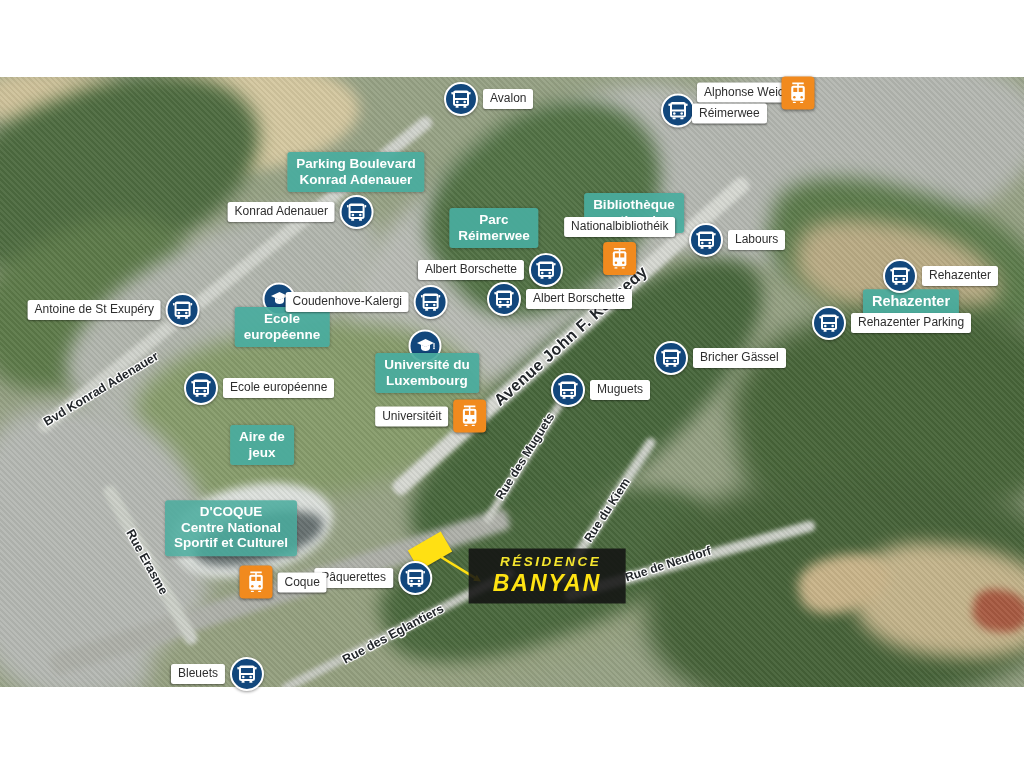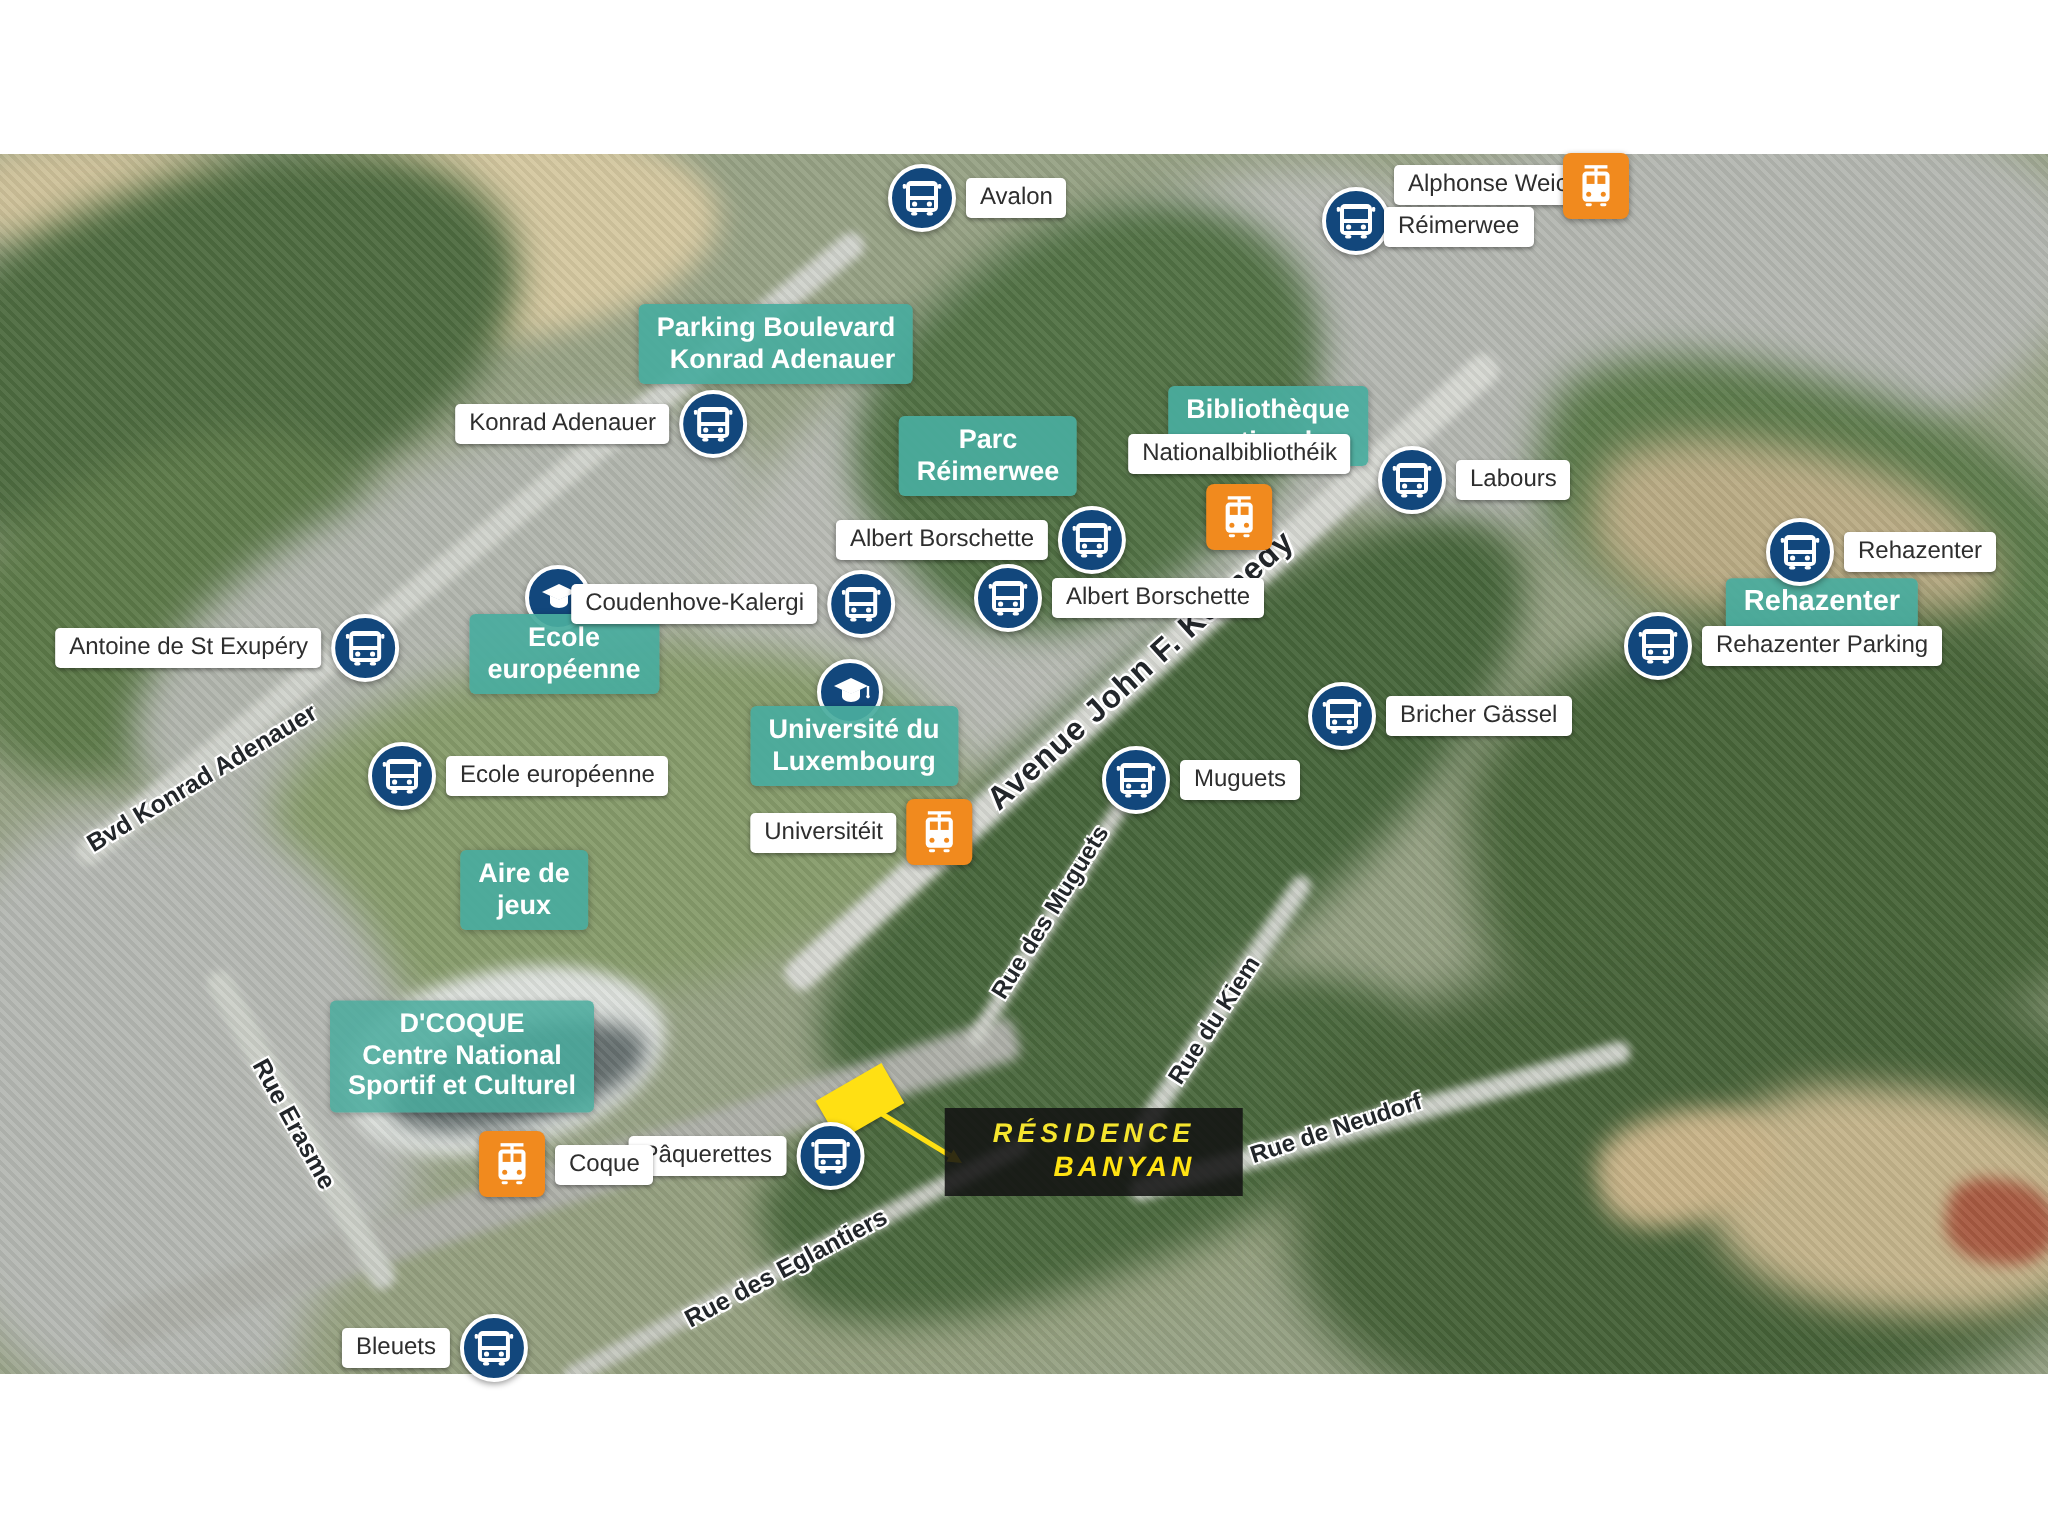--- a/index.html
+++ b/index.html
@@ -67,21 +67,21 @@
        white-space:nowrap;z-index:5;box-shadow:0 1px 3px rgba(0,0,0,.25);}
   .poi span{display:block;}
   .stack{display:flex;flex-direction:column;align-items:flex-start;gap:1px;transform:translateY(-7px);margin-left:-3px;}
   .stack .pill:nth-child(2){margin-left:-5px;}
   .parcel{position:absolute;width:38px;height:23px;background:#FFE013;transform:translate(-50%,-50%) rotate(-30deg);
           z-index:5;box-shadow:0 1px 2px rgba(0,0,0,.35);}
   .arrow{position:absolute;z-index:5;}
   .residence{position:absolute;transform:translate(-50%,-50%);background:rgba(18,18,18,.87);text-align:right;
              padding:5px 24px 7px;z-index:7;white-space:nowrap;font-style:italic;}
   .residence .l1{display:block;color:#F5E52E;font-weight:bold;font-size:13.5px;letter-spacing:2.5px;}
-  .residence .l2{display:block;color:#FFE312;font-weight:bold;font-size:14px;letter-spacing:2px;margin-top:1px;}
+  .residence .l2{display:block;color:#FFE312;font-weight:bold;font-size:23px;letter-spacing:2px;margin-top:1px;}
 </style>
 </head>
 <body>
 
 <div class="stage">
 
   <div class="map">
     <div class="blob b1"></div>
       <div class="blob b2"></div>
       <div class="blob b3"></div>
@@ -139,21 +139,21 @@
   </div>
   <div class="capicon" style="left:425px;top:346px;">
     <svg viewBox="0 0 24 24">
         <path fill="#fff" d="M12 4.5 20.5 8.5 12 12.5 3.5 8.5Z"></path>
         <path fill="#fff" d="M7.5 10.2v3.6c0 1.5 2 2.7 4.5 2.7s4.5-1.2 4.5-2.7v-3.6l-4.5 2.1z"></path>
         <line x1="20.5" y1="8.5" x2="20.5" y2="13" stroke="#fff" stroke-width="1.2"></line>
         <circle cx="20.5" cy="13.8" r="0.9" fill="#fff"></circle>
       </svg>
   </div>
 
-  <div class="poi" style="left:388px;top:172px;text-align:right;">
+  <div class="poi" style="left:356px;top:172px;">
     <span>Parking Boulevard</span>
     <span>Konrad Adenauer</span>
   </div>
   <div class="poi" style="left:494px;top:228px;">
     <span>Parc</span>
     <span>Réimerwee</span>
   </div>
   <div class="poi" style="left:634px;top:213px;">
     <span>Bibliothèque</span>
     <span>nationale</span>
@@ -311,21 +311,21 @@
           <circle cx="15.7" cy="15" r="1.3" fill="#fff"></circle>
           <rect x="2.4" y="5" width="1.6" height="2.4" rx="0.6" fill="#fff"></rect>
           <rect x="20" y="5" width="1.6" height="2.4" rx="0.6" fill="#fff"></rect>
           <rect x="6.5" y="19" width="3.2" height="1.8" rx="0.9" fill="#fff"></rect>
           <rect x="14.3" y="19" width="3.2" height="1.8" rx="0.9" fill="#fff"></rect>
         </svg>
       </span>
     <span class="pill">Rehazenter Parking</span>
   </div>
 
-  <div class="stop label-left" style="left:183px;top:324px;">
+  <div class="stop label-left" style="left:183px;top:310px;">
     <span class="pill">Antoine de St Exupéry</span>
     <span class="busicon">
         <svg viewBox="0 0 24 24">
           <rect x="4" y="3.5" width="16" height="15.5" rx="2.5" fill="#fff"></rect>
           <rect x="6" y="6" width="12" height="5" fill="#12477C"></rect>
           <rect x="6" y="13" width="12" height="4" fill="#12477C"></rect>
           <circle cx="8.3" cy="15" r="1.3" fill="#fff"></circle>
           <circle cx="15.7" cy="15" r="1.3" fill="#fff"></circle>
           <rect x="2.4" y="5" width="1.6" height="2.4" rx="0.6" fill="#fff"></rect>
           <rect x="20" y="5" width="1.6" height="2.4" rx="0.6" fill="#fff"></rect>

